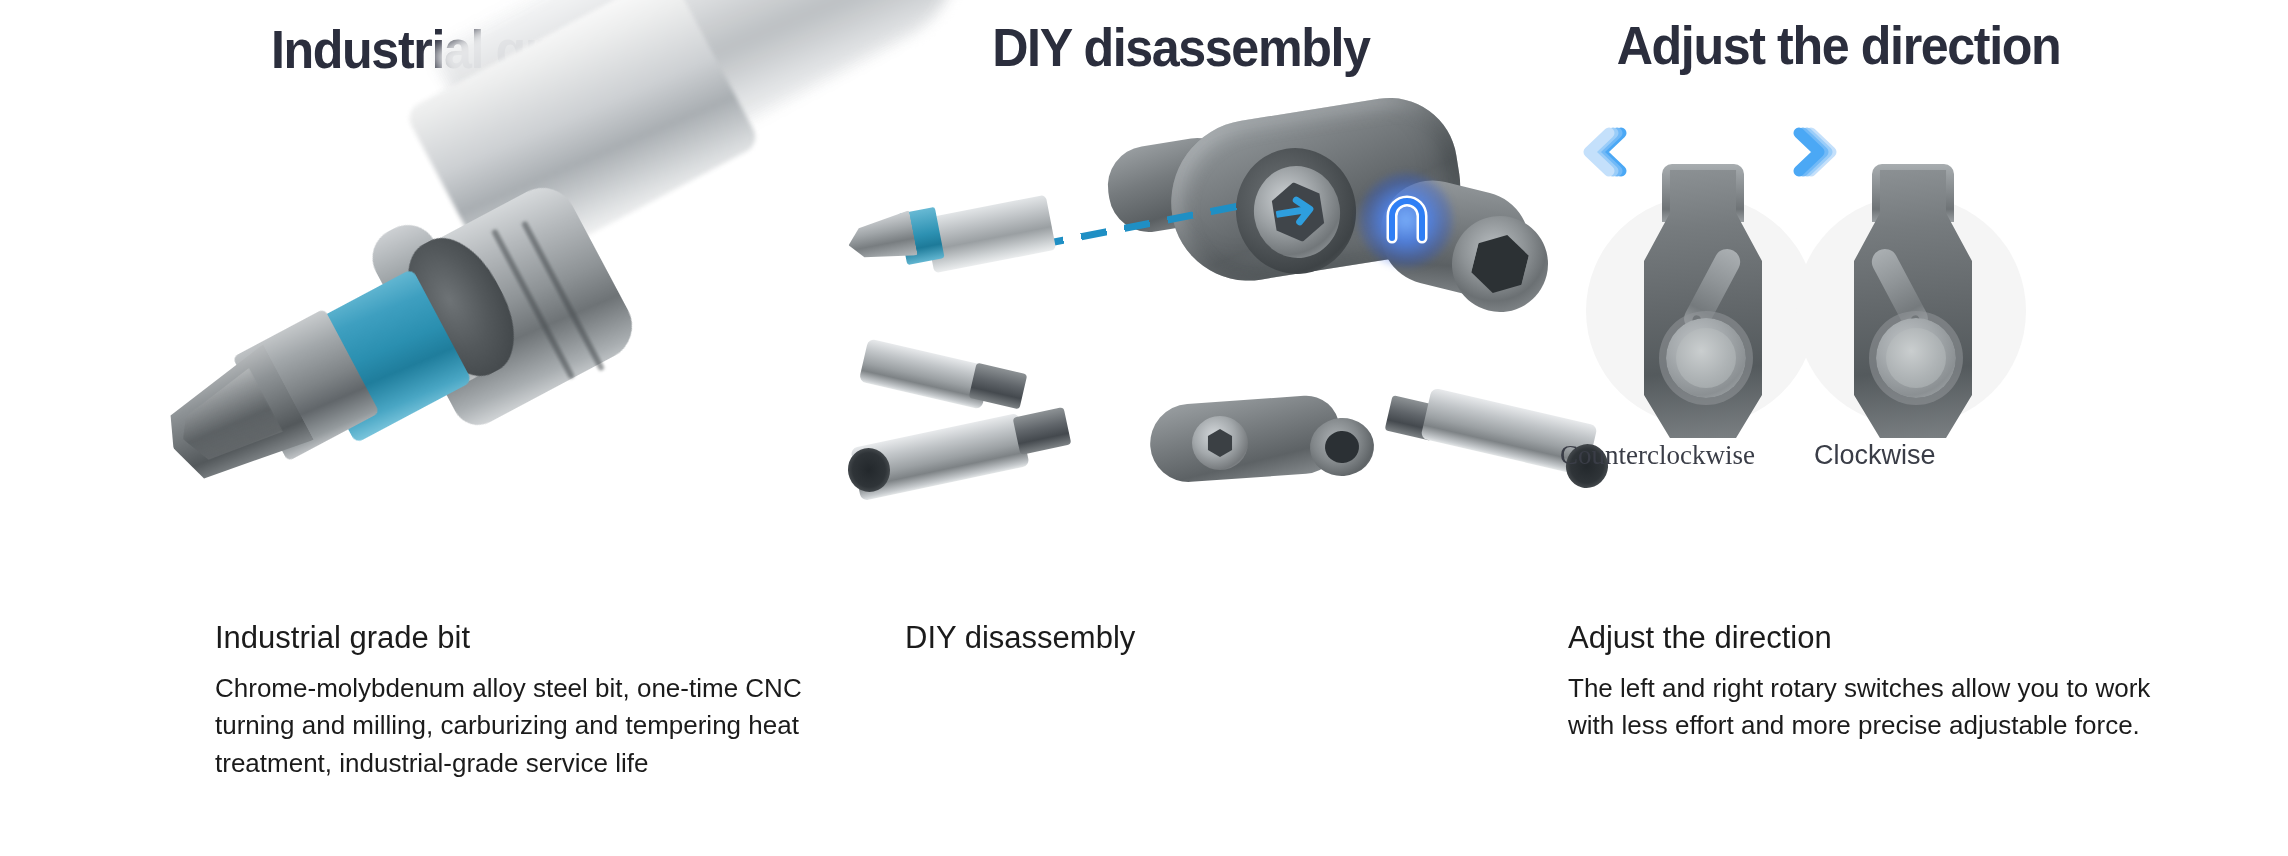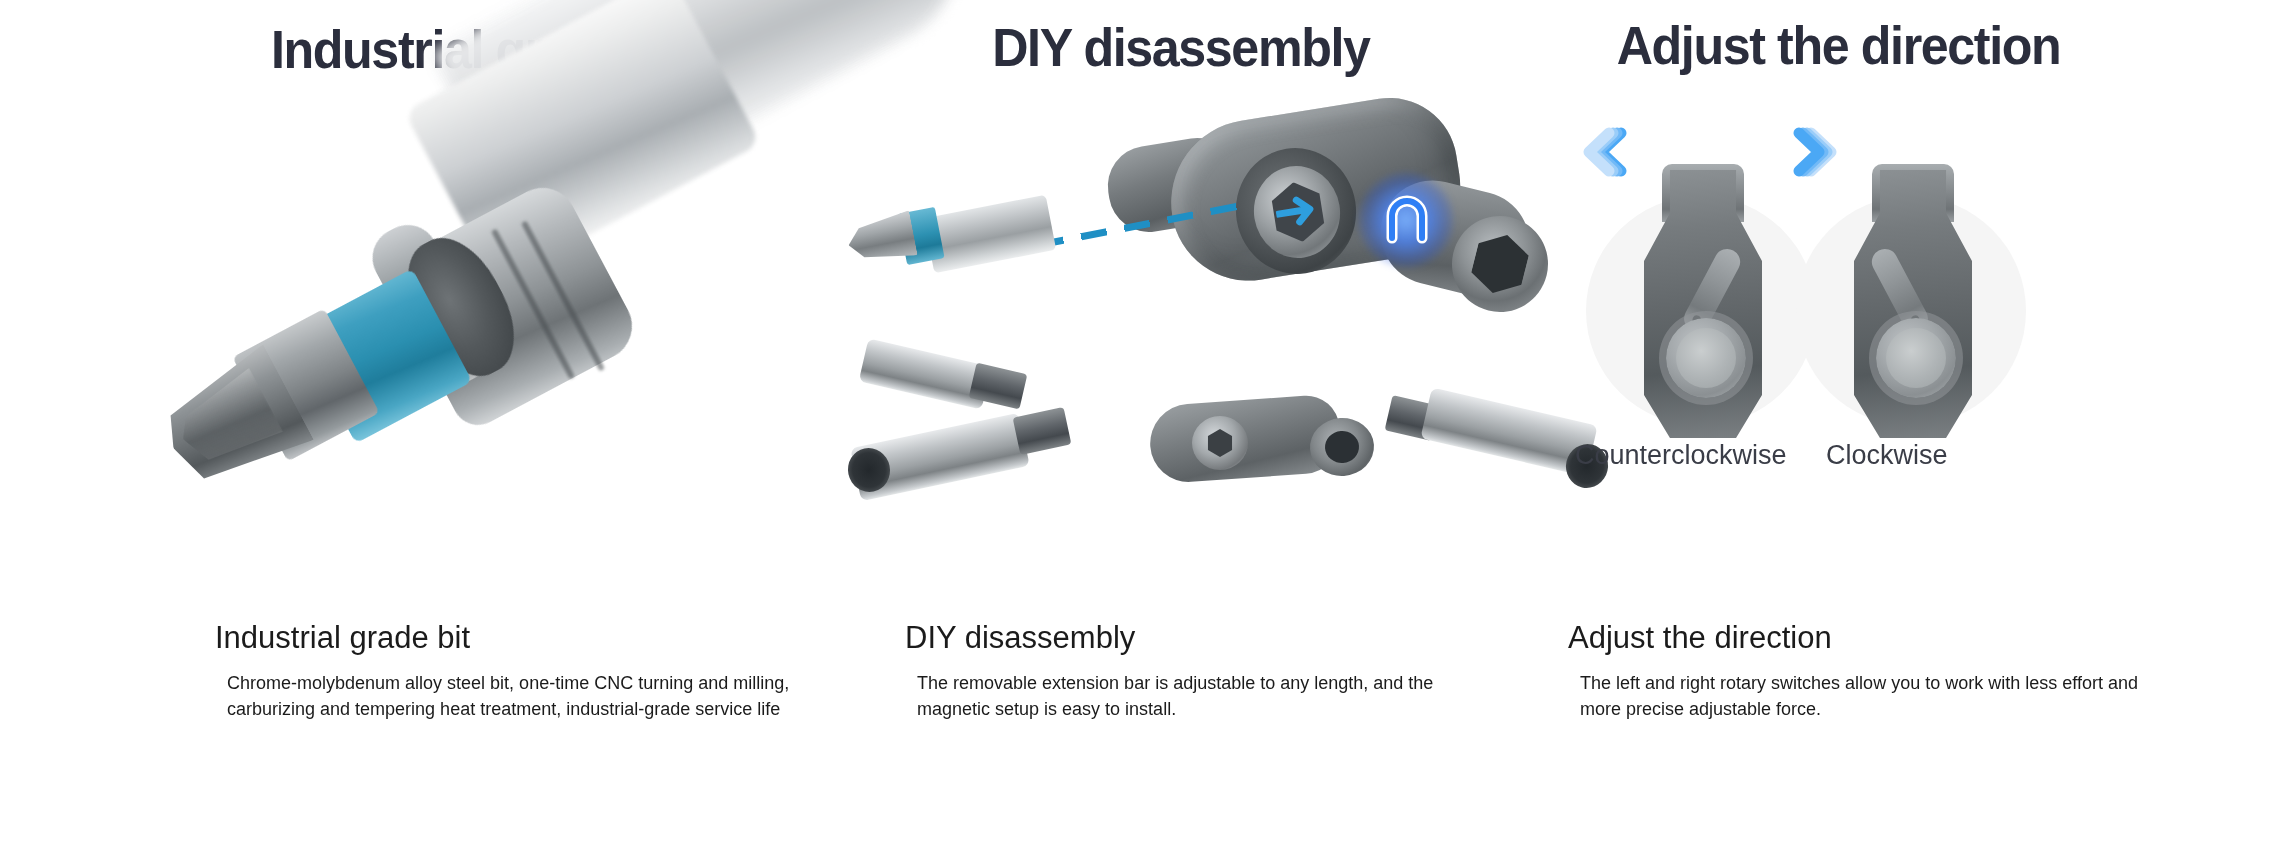--- a/index.html
+++ b/index.html
@@ -36,21 +36,21 @@
   
   .cap{position:absolute;}
   #cap1{left:215px;top:620px;width:600px;}
   #cap2{left:895px;top:620px;width:590px;}
   #cap3{left:1568px;top:620px;width:610px;}
   .cap-title{
     font-size:31px;color:#1b1b1b;font-weight:400;
     margin:0 0 14px 0;line-height:1.15;
   }
   .cap-body{
-    font-size:18px;color:#1b1b1b;line-height:1.45;margin:12px;
+    font-size:26px;color:#1b1b1b;line-height:1.45;margin:0;
   }
 
   
   #bitScene{position:absolute;left:150px;top:80px;width:680px;height:500px;}
 
   
   .handle{
     position:absolute;
     left:330px;top:-40px;
     width:520px;height:210px;
@@ -307,22 +307,22 @@
     background:#4b5053;
   }
   #swLeft .lever{left:92px;top:44px;transform:rotate(28deg);transform-origin:50% 100%;}
   #swRight .lever{left:112px;top:44px;transform:rotate(-28deg);transform-origin:50% 100%;}
 
   .dir-label{
     position:absolute;top:440px;
     font-size:27px;color:#3a3d47;white-space:nowrap;
     font-family:"Liberation Sans", sans-serif;
   }
-  #labLeft{left:85px;}
-  #labRight{left:336px;}
+  #labLeft{left:70px;font-family:Liberation Serif, serif;}
+  #labRight{left:324px;}
 </style>
 </head>
 <body>
 
 <div class="board">
 
   <div class="col" id="col1">
 
     <div class="banner" id="banner1">Industrial grade bit</div>
 
@@ -393,21 +393,20 @@
       <div class="mini-hub"></div>
       <div class="mini-socket"></div>
 
       <div class="bar bar-cap" style="left:548px;top:300px;width:48px;height:36px;transform:rotate(13deg);"></div>
       <div class="bar bar-shell" style="left:584px;top:306px;width:170px;height:52px;transform:rotate(13deg);"></div>
       <div class="bar bar-hole" style="left:726px;top:344px;width:42px;height:44px;transform:rotate(13deg);"></div>
     </div>
 
     <div class="cap" id="cap2" style="left:65px;">
       <p class="cap-title">DIY disassembly</p>
-      <p class="cap-body">The removable extension bar is adjustable to any length, and the magnetic setup is easy to install.</p>
     </div>
   </div>
 
   <div class="col" id="col3">
 
     <div class="banner" id="banner3" style="left:110px;">Adjust the direction</div>
 
     <div class="chev-group" id="chevLeft">
       <span class="chev">
         <svg width="46" height="52" viewBox="0 0 46 52">

